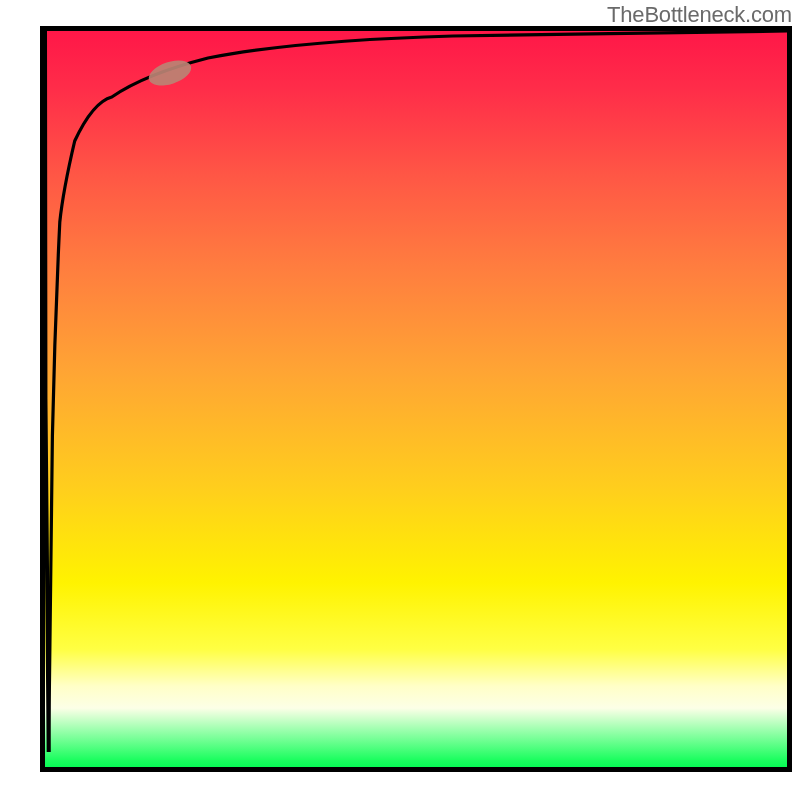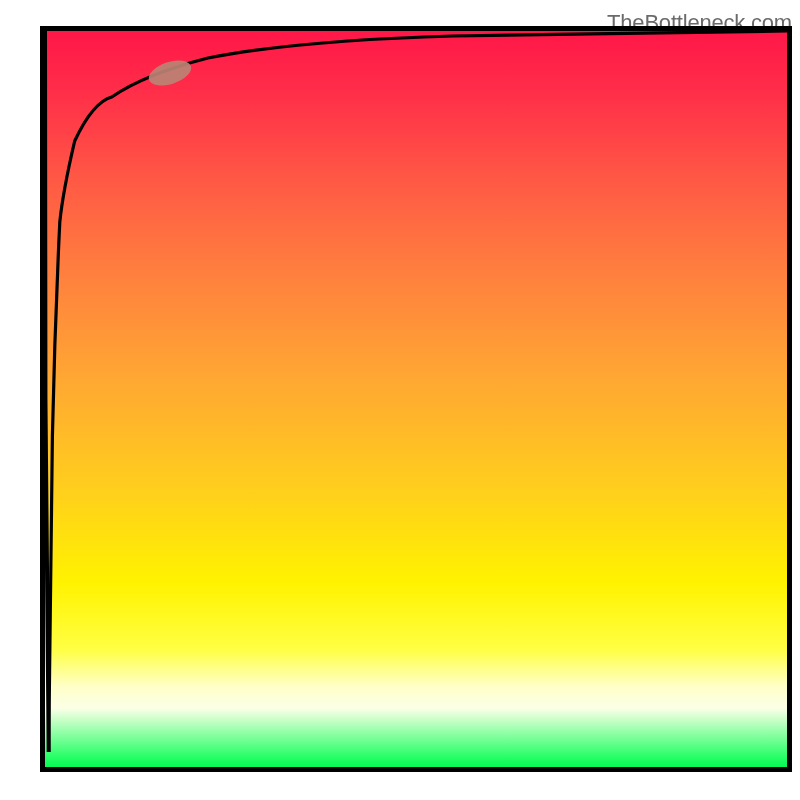--- a/index.html
+++ b/index.html
@@ -11,21 +11,21 @@
     font-family: Arial, Helvetica, sans-serif;
     overflow: hidden;
   }
   .canvas {
     position: relative;
     width: 800px;
     height: 800px;
   }
   .watermark {
     position: absolute;
-    top: 10px;
+    top: 2px;
     right: 8px;
     color: #6a6a6a;
     font-size: 22px;
     font-weight: 500;
     letter-spacing: -0.2px;
     user-select: none;
   }
   .frame {
     position: absolute;
     left: 40px;

